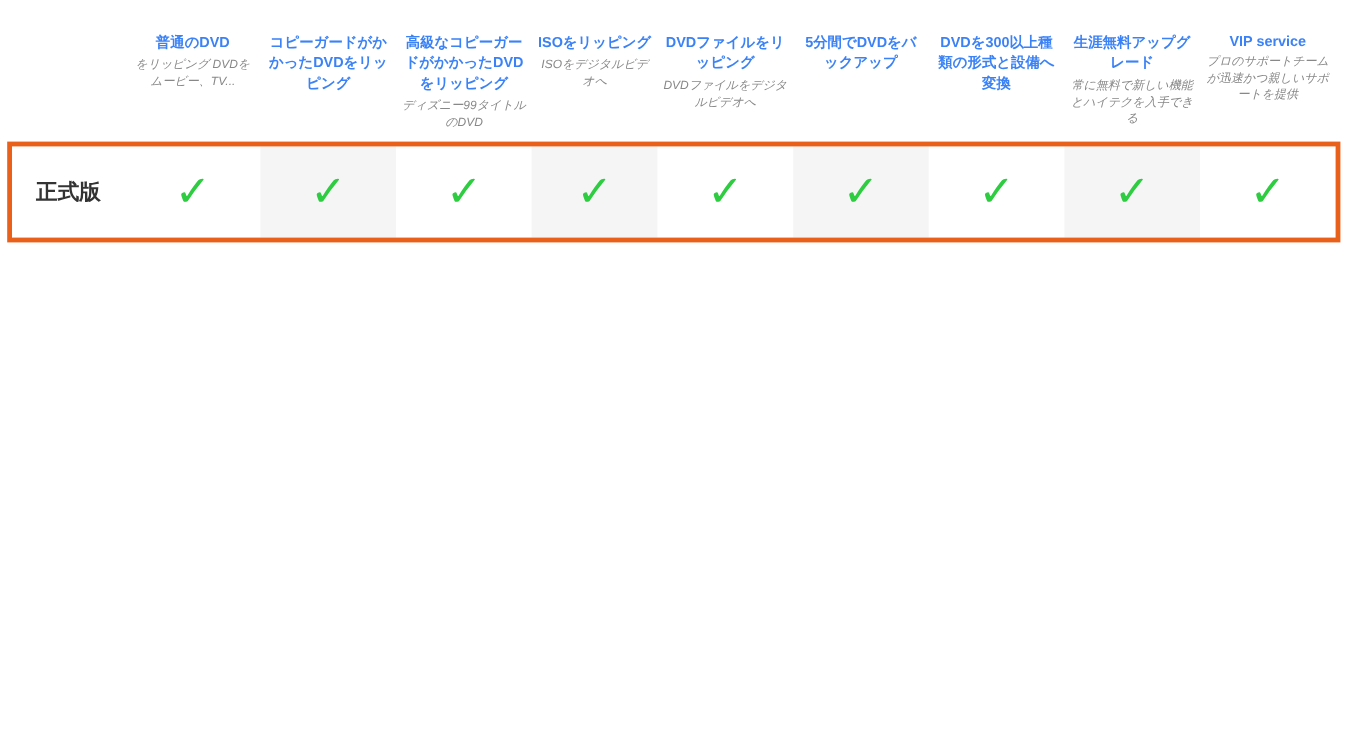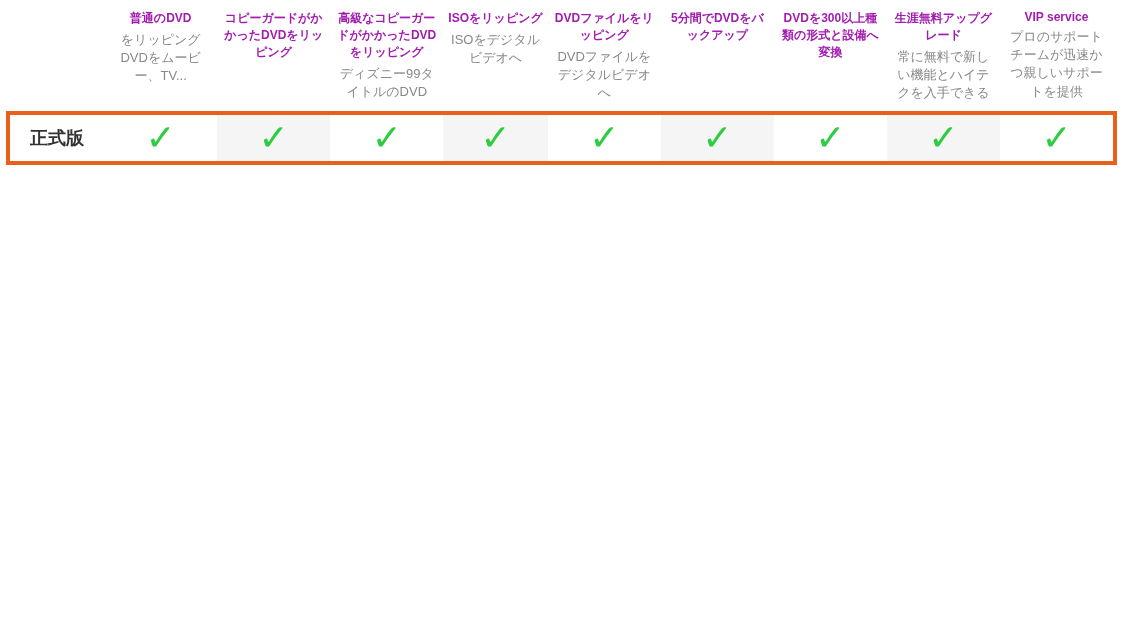--- a/index.html
+++ b/index.html
@@ -35,36 +35,38 @@
     }
 
     .col-label {
       width: 90px;
       text-align: left;
     }
 
     .header-main {
       font-size: 12px;
       font-weight: bold;
-      color: #a21caf;
+      color: #3b82f6;
       display: block;
       margin-bottom: 4px;
+      margin-top: 17px;
     }
 
     .header-sub {
-      font-size: 13px;
+      font-size: 10px;
       color: #888;
       display: block;
       line-height: 1.4;
+      font-style: italic;
     }
 
     
     .comparison-table tbody tr.row-seishiki td {
       background: #fff;
-      padding: 5px 4px;
+      padding: 20px 4px;
       vertical-align: middle;
     }
 
     .comparison-table tbody tr.row-keihin td {
       background: #f0f0f0;
       padding: 20px 4px;
       vertical-align: middle;
     }
 
     .comparison-table tbody tr.row-seishiki td:nth-child(odd) {

